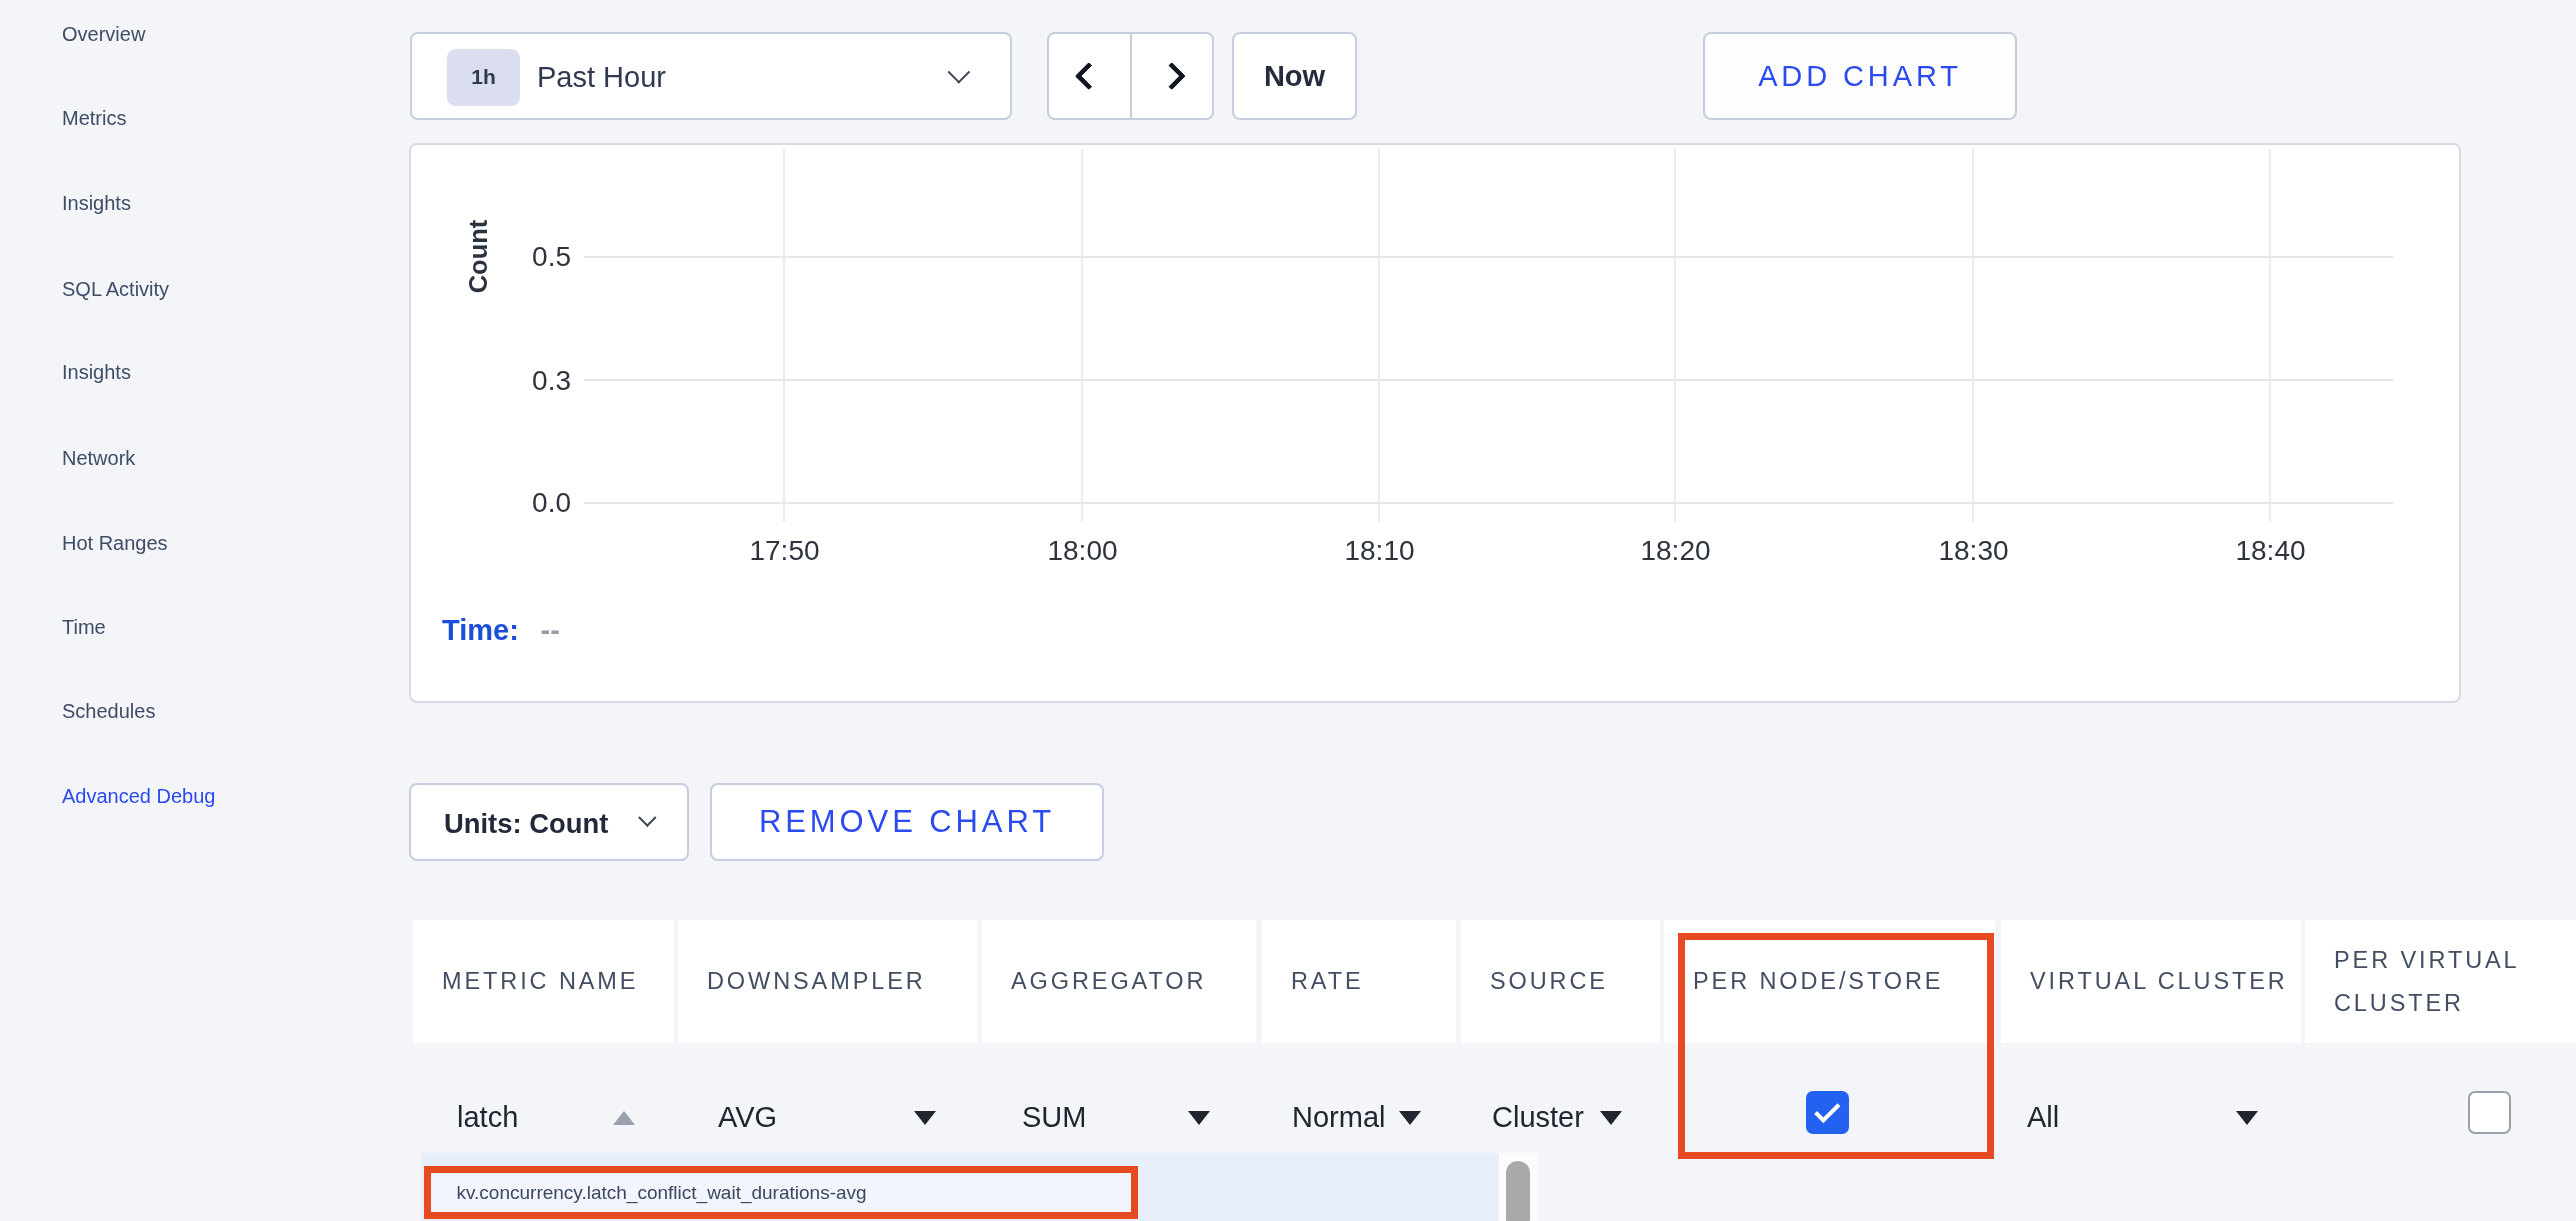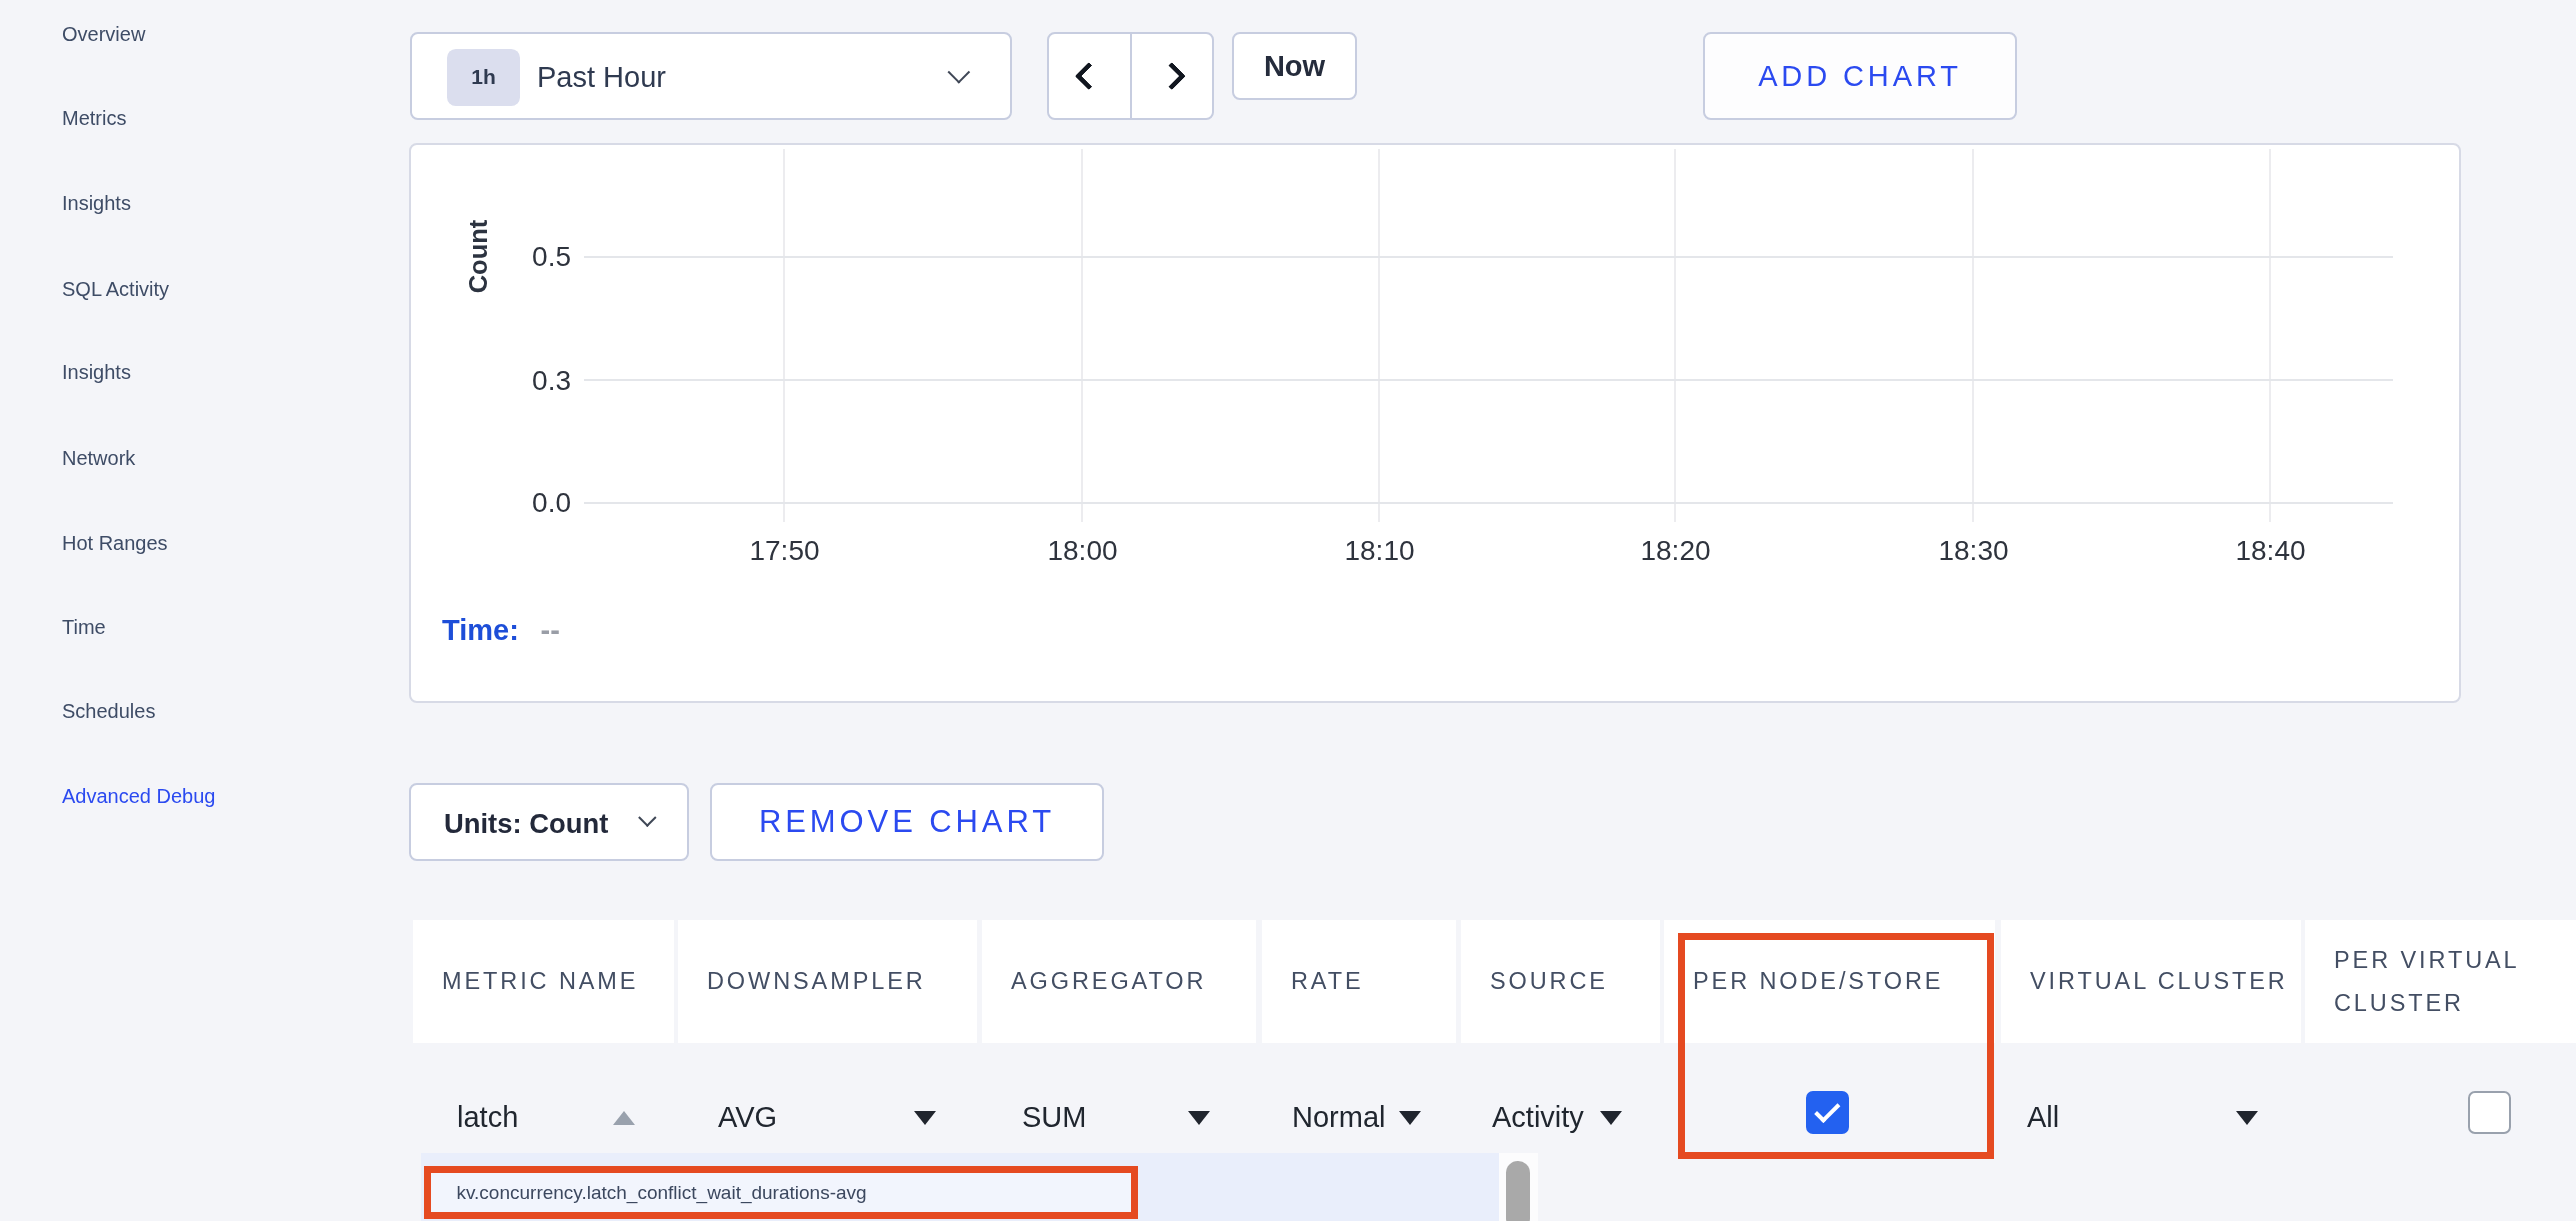--- a/index.html
+++ b/index.html
@@ -89,21 +89,21 @@
 
   <div class="box" style="left:1047px; top:32px; width:167px; height:88px; display:flex;">
     <div style="flex:1; display:flex; align-items:center; justify-content:center; border-right:2px solid #c7cde0;">
       <span class="chev-left"></span>
     </div>
     <div style="flex:1; display:flex; align-items:center; justify-content:center;">
       <span class="chev-right"></span>
     </div>
   </div>
 
-  <div class="box" style="left:1232px; top:32px; width:125px; height:68px; display:flex; align-items:center; justify-content:center;
+  <div class="box" style="left:1232px; top:32px; width:125px; height:88px; display:flex; align-items:center; justify-content:center;
               font-size:29px; font-weight:700; color:#252c3c; cursor:pointer;">Now</div>
 
   <div class="box btn-outline" style="left:1703px; top:32px; width:314px; height:88px; background:#fdfdfe;">ADD CHART</div>
 
   <div class="box" style="left:409px; top:143px; width:2052px; height:560px; border-color:#d7dae6;">
 
     <div style="position:absolute; left:7.8px; top:97px; width:118px; height:29px; text-align:center;
                 transform:rotate(-90deg); font-size:25.5px; font-weight:700; color:#2c3340;">Count</div>
 
     <div class="ytick" style="left:62px; top:96px;">0.5</div>
@@ -164,21 +164,21 @@
     </div>
     <div class="cellval" style="left:1022px; top:1096px; width:188px; height:43px; cursor:pointer;">
       <span>SUM</span>
       <span class="tri-down"></span>
     </div>
     <div class="cellval" style="left:1292px; top:1096px; width:129px; height:43px; cursor:pointer;">
       <span>Normal</span>
       <span class="tri-down"></span>
     </div>
     <div class="cellval" style="left:1492px; top:1096px; width:130px; height:43px; cursor:pointer;">
-      <span>Activity</span>
+      <span>Cluster</span>
       <span class="tri-down"></span>
     </div>
 
     <div class="checkbox checked" style="left:1806px; top:1091px;">
       <span class="tick"></span>
     </div>
 
     <div class="cellval" style="left:2027px; top:1096px; width:231px; height:43px; cursor:pointer;">
       <span>All</span>
       <span class="tri-down"></span>

